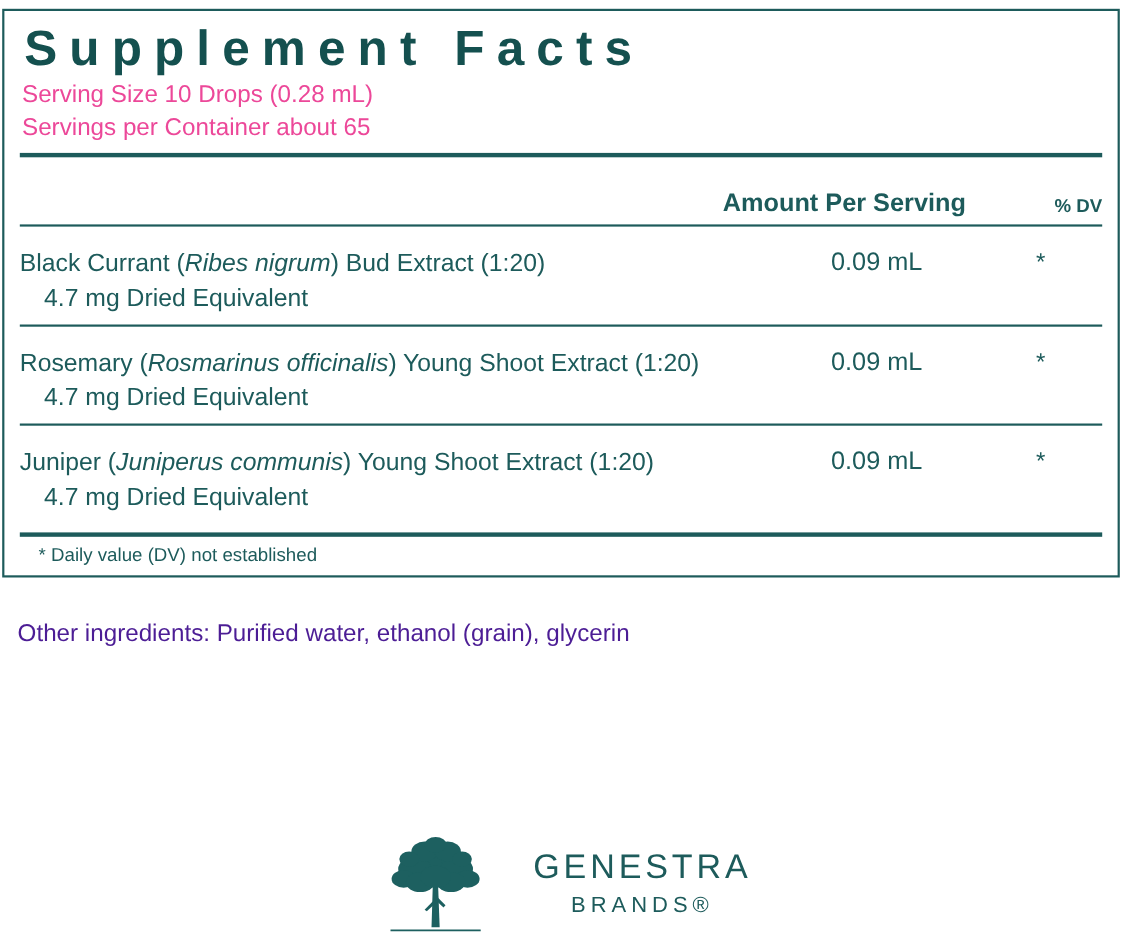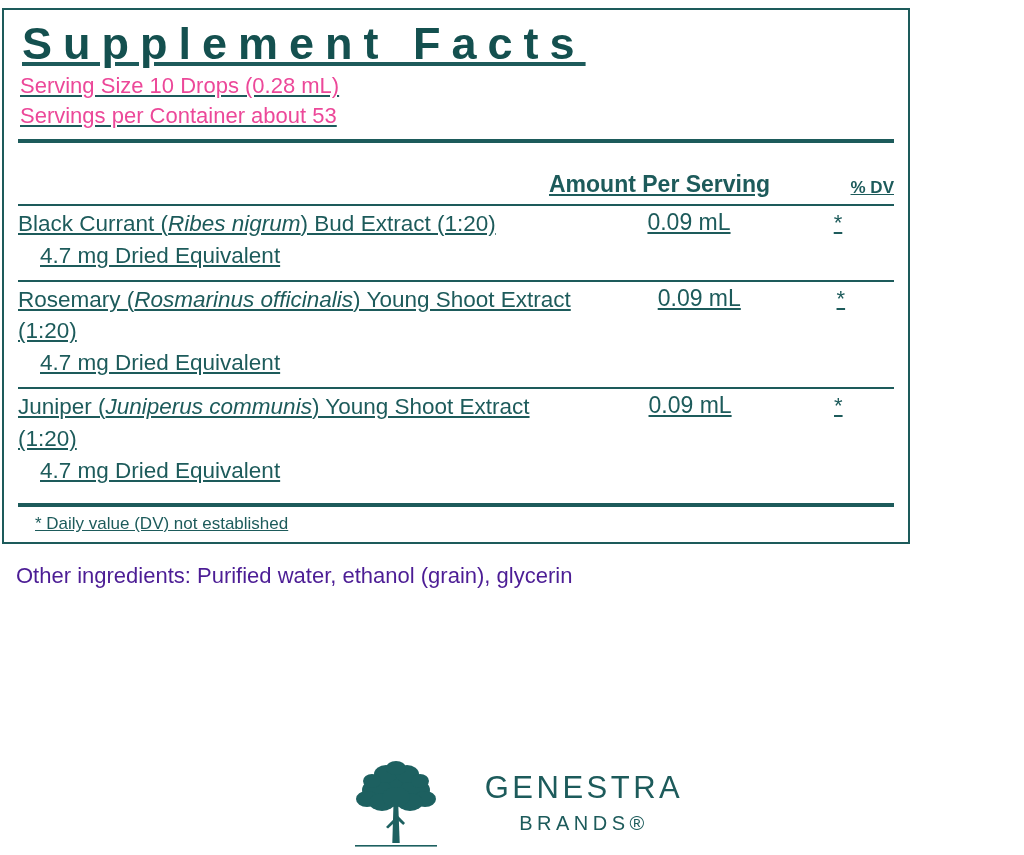--- a/index.html
+++ b/index.html
@@ -19,25 +19,24 @@
     position: relative;
     width: 1024px;
     height: 855px;
   }
 
   
   .facts-panel {
     position: absolute;
     left: 2px;
     top: 8px;
-    width: 908px;
+    width: 1016px;
     box-sizing: border-box;
     border: 2px solid #1d5b5b;
     padding: 10px 14px 8px 14px;
-    text-decoration: underline;
   }
 
   .facts-title {
     font-size: 45px;
     font-weight: bold;
     letter-spacing: 11px;
     line-height: 1.05;
     white-space: nowrap;
     color: #14504f;
     margin: 0 0 4px 4px;
@@ -76,21 +75,21 @@
     width: 90px;
     text-align: right;
     font-size: 17px;
     font-weight: bold;
     white-space: nowrap;
   }
 
   .ing-row {
     display: flex;
     align-items: flex-start;
-    padding: 2px 0 8px 0;
+    padding: 17px 0 8px 0;
   }
   .ing-name {
     flex: 1 1 auto;
     font-size: 22.5px;
     line-height: 1.42;
     padding-right: 6px;
   }
   .ing-name .sub {
     display: block;
     margin-left: 22px;
@@ -167,21 +166,21 @@
 </head>
 <body>
 
 <div class="page">
 
   <div class="facts-panel">
 
     <div class="facts-title">Supplement Facts</div>
 
     <div class="serving-line">Serving Size 10 Drops (0.28 mL)</div>
-    <div class="serving-line">Servings per Container about 53</div>
+    <div class="serving-line">Servings per Container about 65</div>
 
     <div class="rule-thick"></div>
 
     <div class="header-row">
       <div class="header-spacer"></div>
       <div class="col-amount">Amount Per Serving</div>
       <div class="col-dv">% DV</div>
     </div>
 
     <div class="rule-thin"></div>

